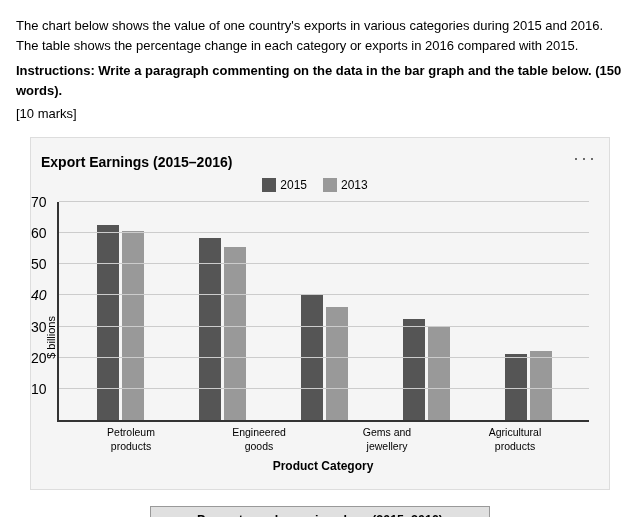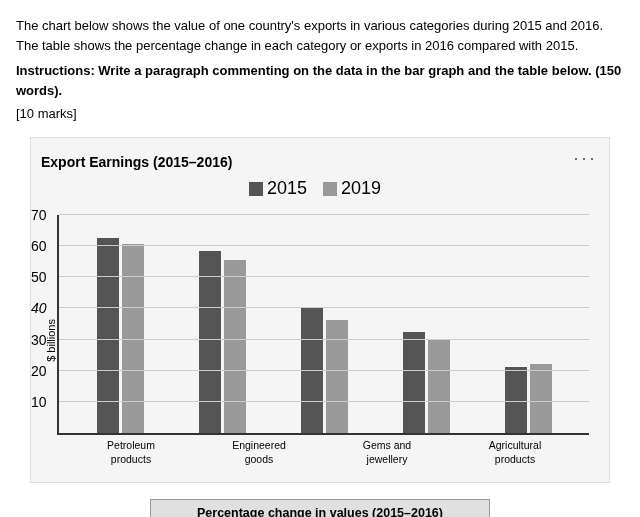--- a/index.html
+++ b/index.html
@@ -43,22 +43,22 @@
     .chart-title {
       text-align: left;
       font-size: 14px;
       font-weight: bold;
       margin-bottom: 8px;
     }
     .legend {
       display: flex;
       justify-content: center;
       gap: 16px;
-      margin-bottom: 16px;
-      font-size: 18px;
+      margin-bottom: 10px;
+      font-size: 12px;
     }
     .legend-item {
       display: flex;
       align-items: center;
       gap: 4px;
     }
     .legend-box {
       width: 14px;
       height: 14px;
       display: inline-block;
@@ -166,21 +166,21 @@
   <div class="three-dots">···</div>
   <div class="chart-title">Export Earnings (2015–2016)</div>
 
   <div class="legend">
     <div class="legend-item">
       <span class="legend-box bar-2015"></span>
       <span>2015</span>
     </div>
     <div class="legend-item">
       <span class="legend-box bar-2016"></span>
-      <span>2019</span>
+      <span>2013</span>
     </div>
   </div>
 
   <div class="chart-container">
     <div class="y-axis-label">$ billions</div>
     <div class="chart-inner">
       <div class="bars-and-axis" id="bars-container">
 
       <div class="y-tick" style="bottom: 14.2857%;">
             <span class="y-tick-label">10</span>
@@ -224,20 +224,21 @@
             <div class="bar bar-2016" style="height: 69.1429px;"></div>
           </div>
         </div>
       <div class="x-labels" id="x-labels-container">
 
       <div class="x-label">Petroleum<br>products</div>
           <div class="x-label">Engineered<br>goods</div>
           <div class="x-label">Gems and<br>jewellery</div>
           <div class="x-label">Agricultural<br>products</div>
         </div>
+      <div class="x-axis-title">Product Category</div>
     </div>
   </div>
 </div>
 
 <div class="table-section">
   <table class="pct-table">
     <thead>
       <tr>
         <th colspan="2">Percentage change in values (2015–2016)</th>
       </tr>

